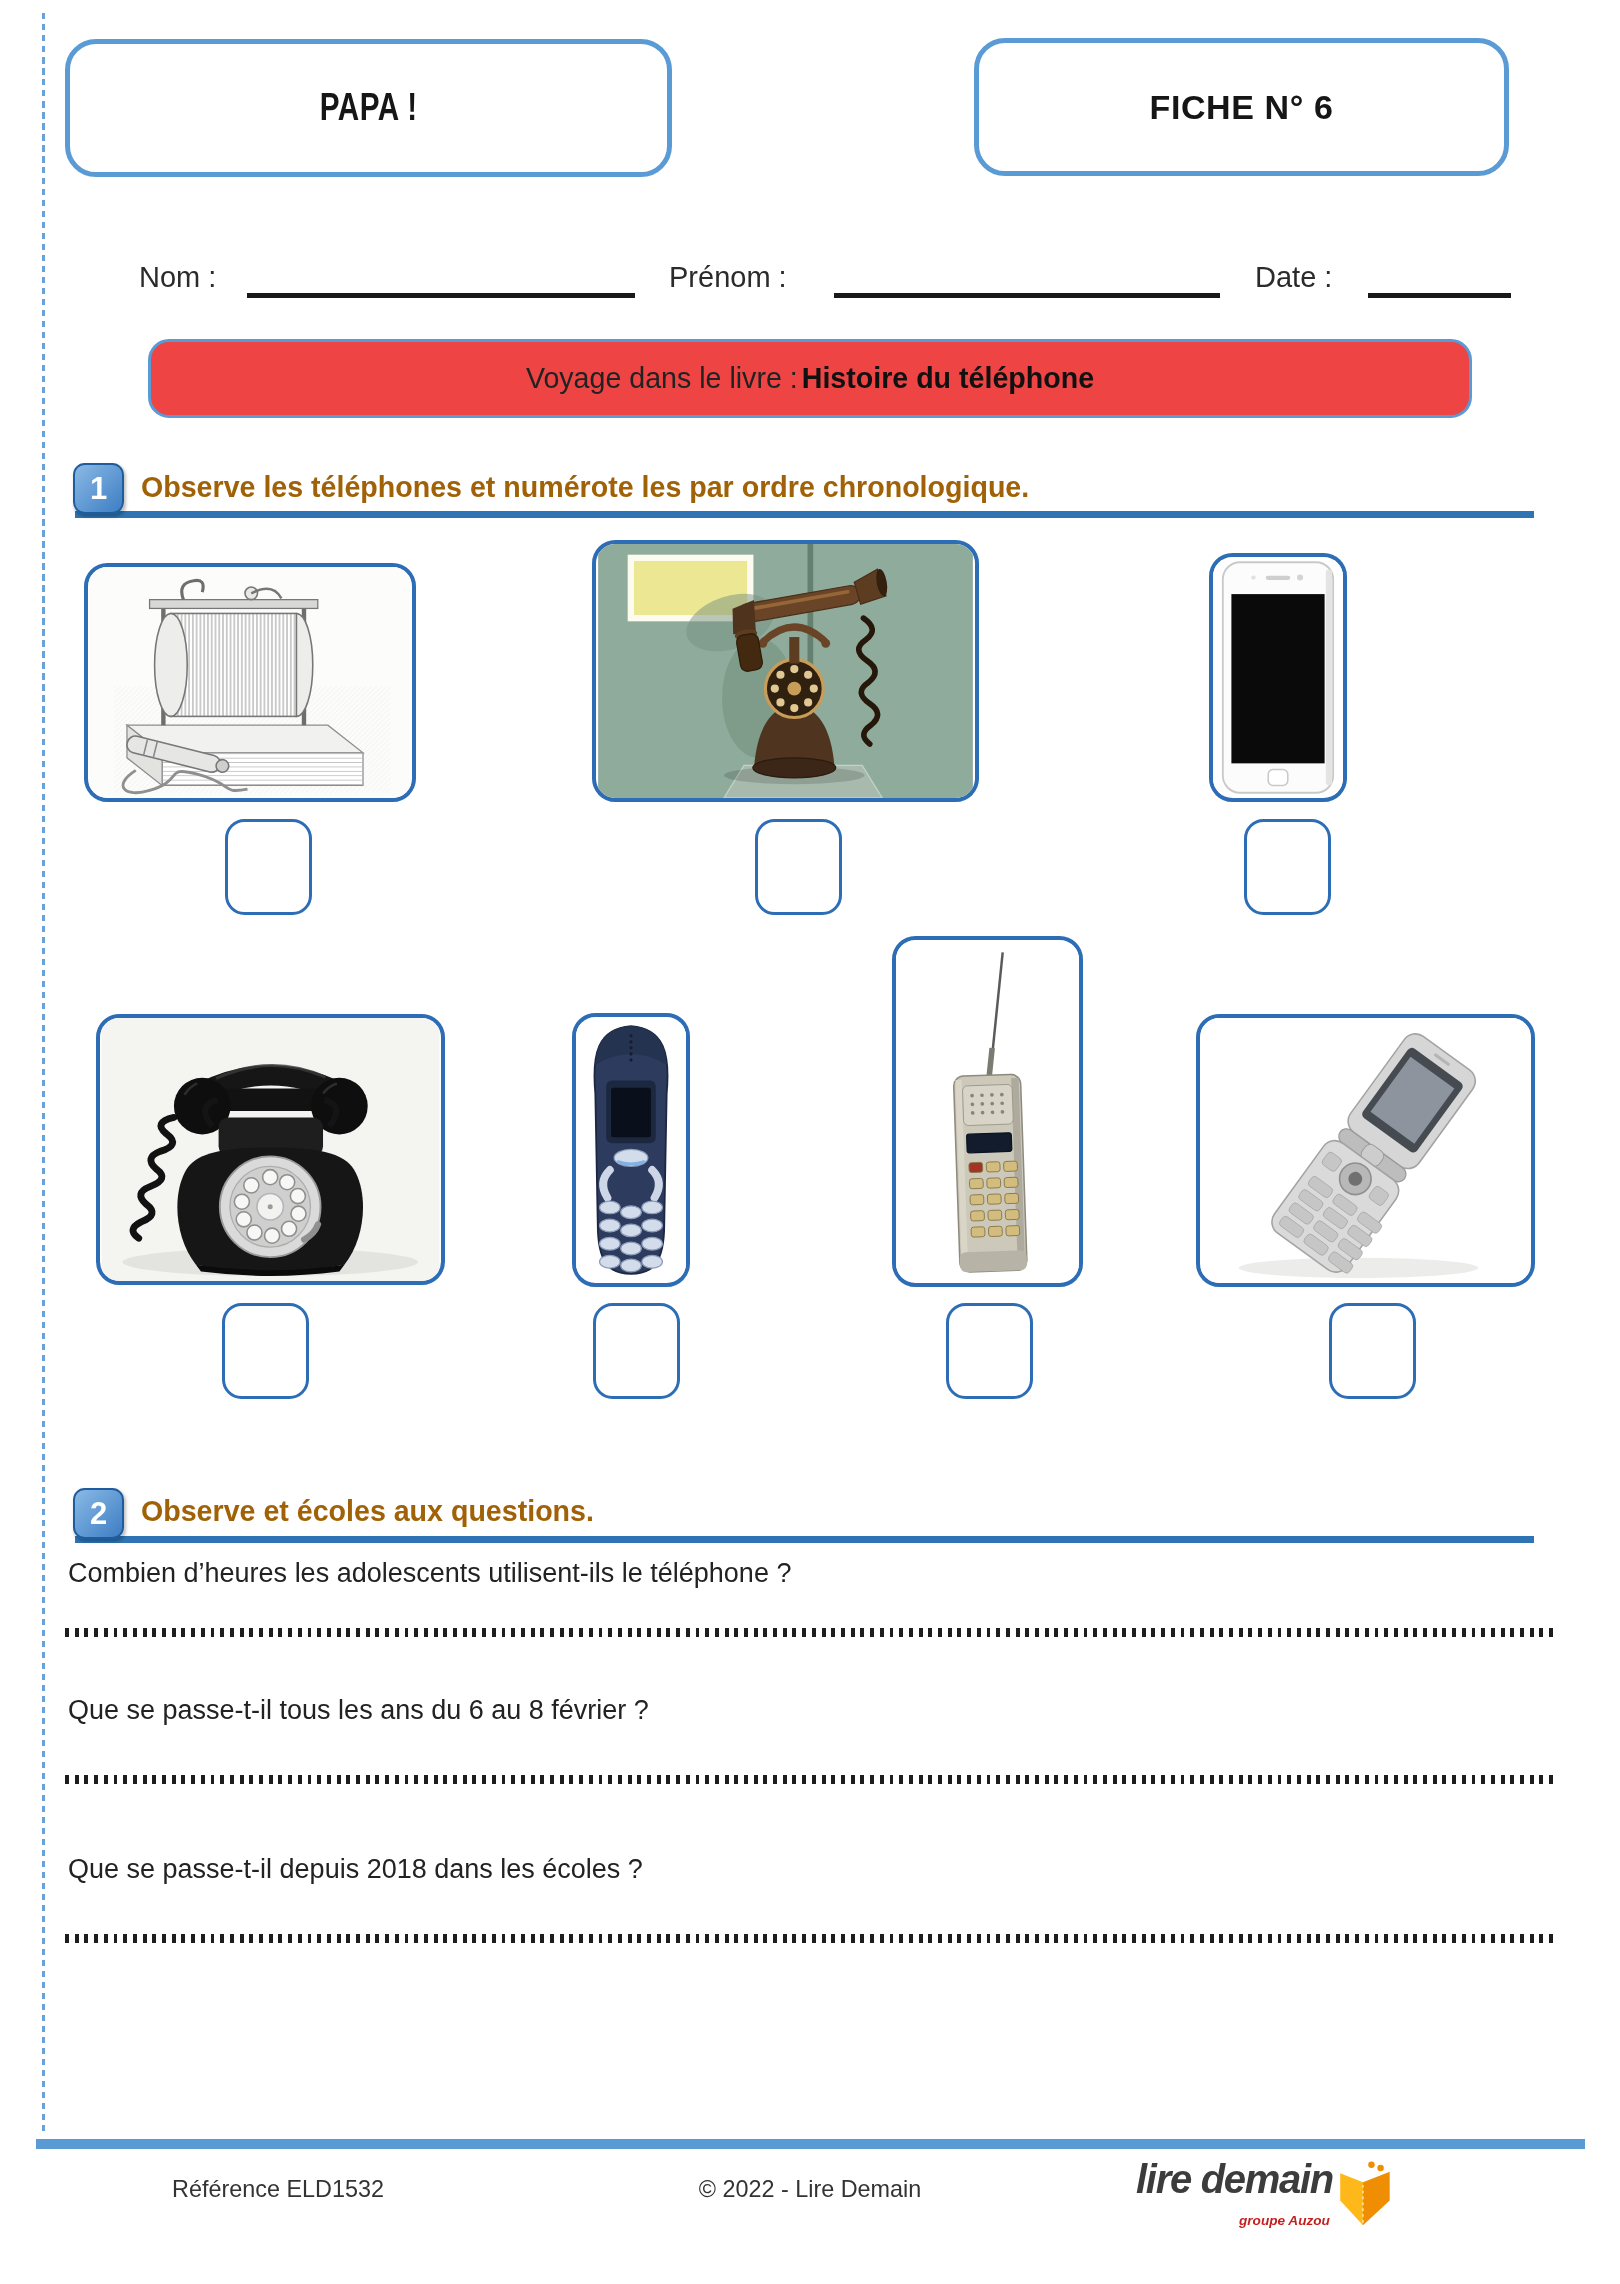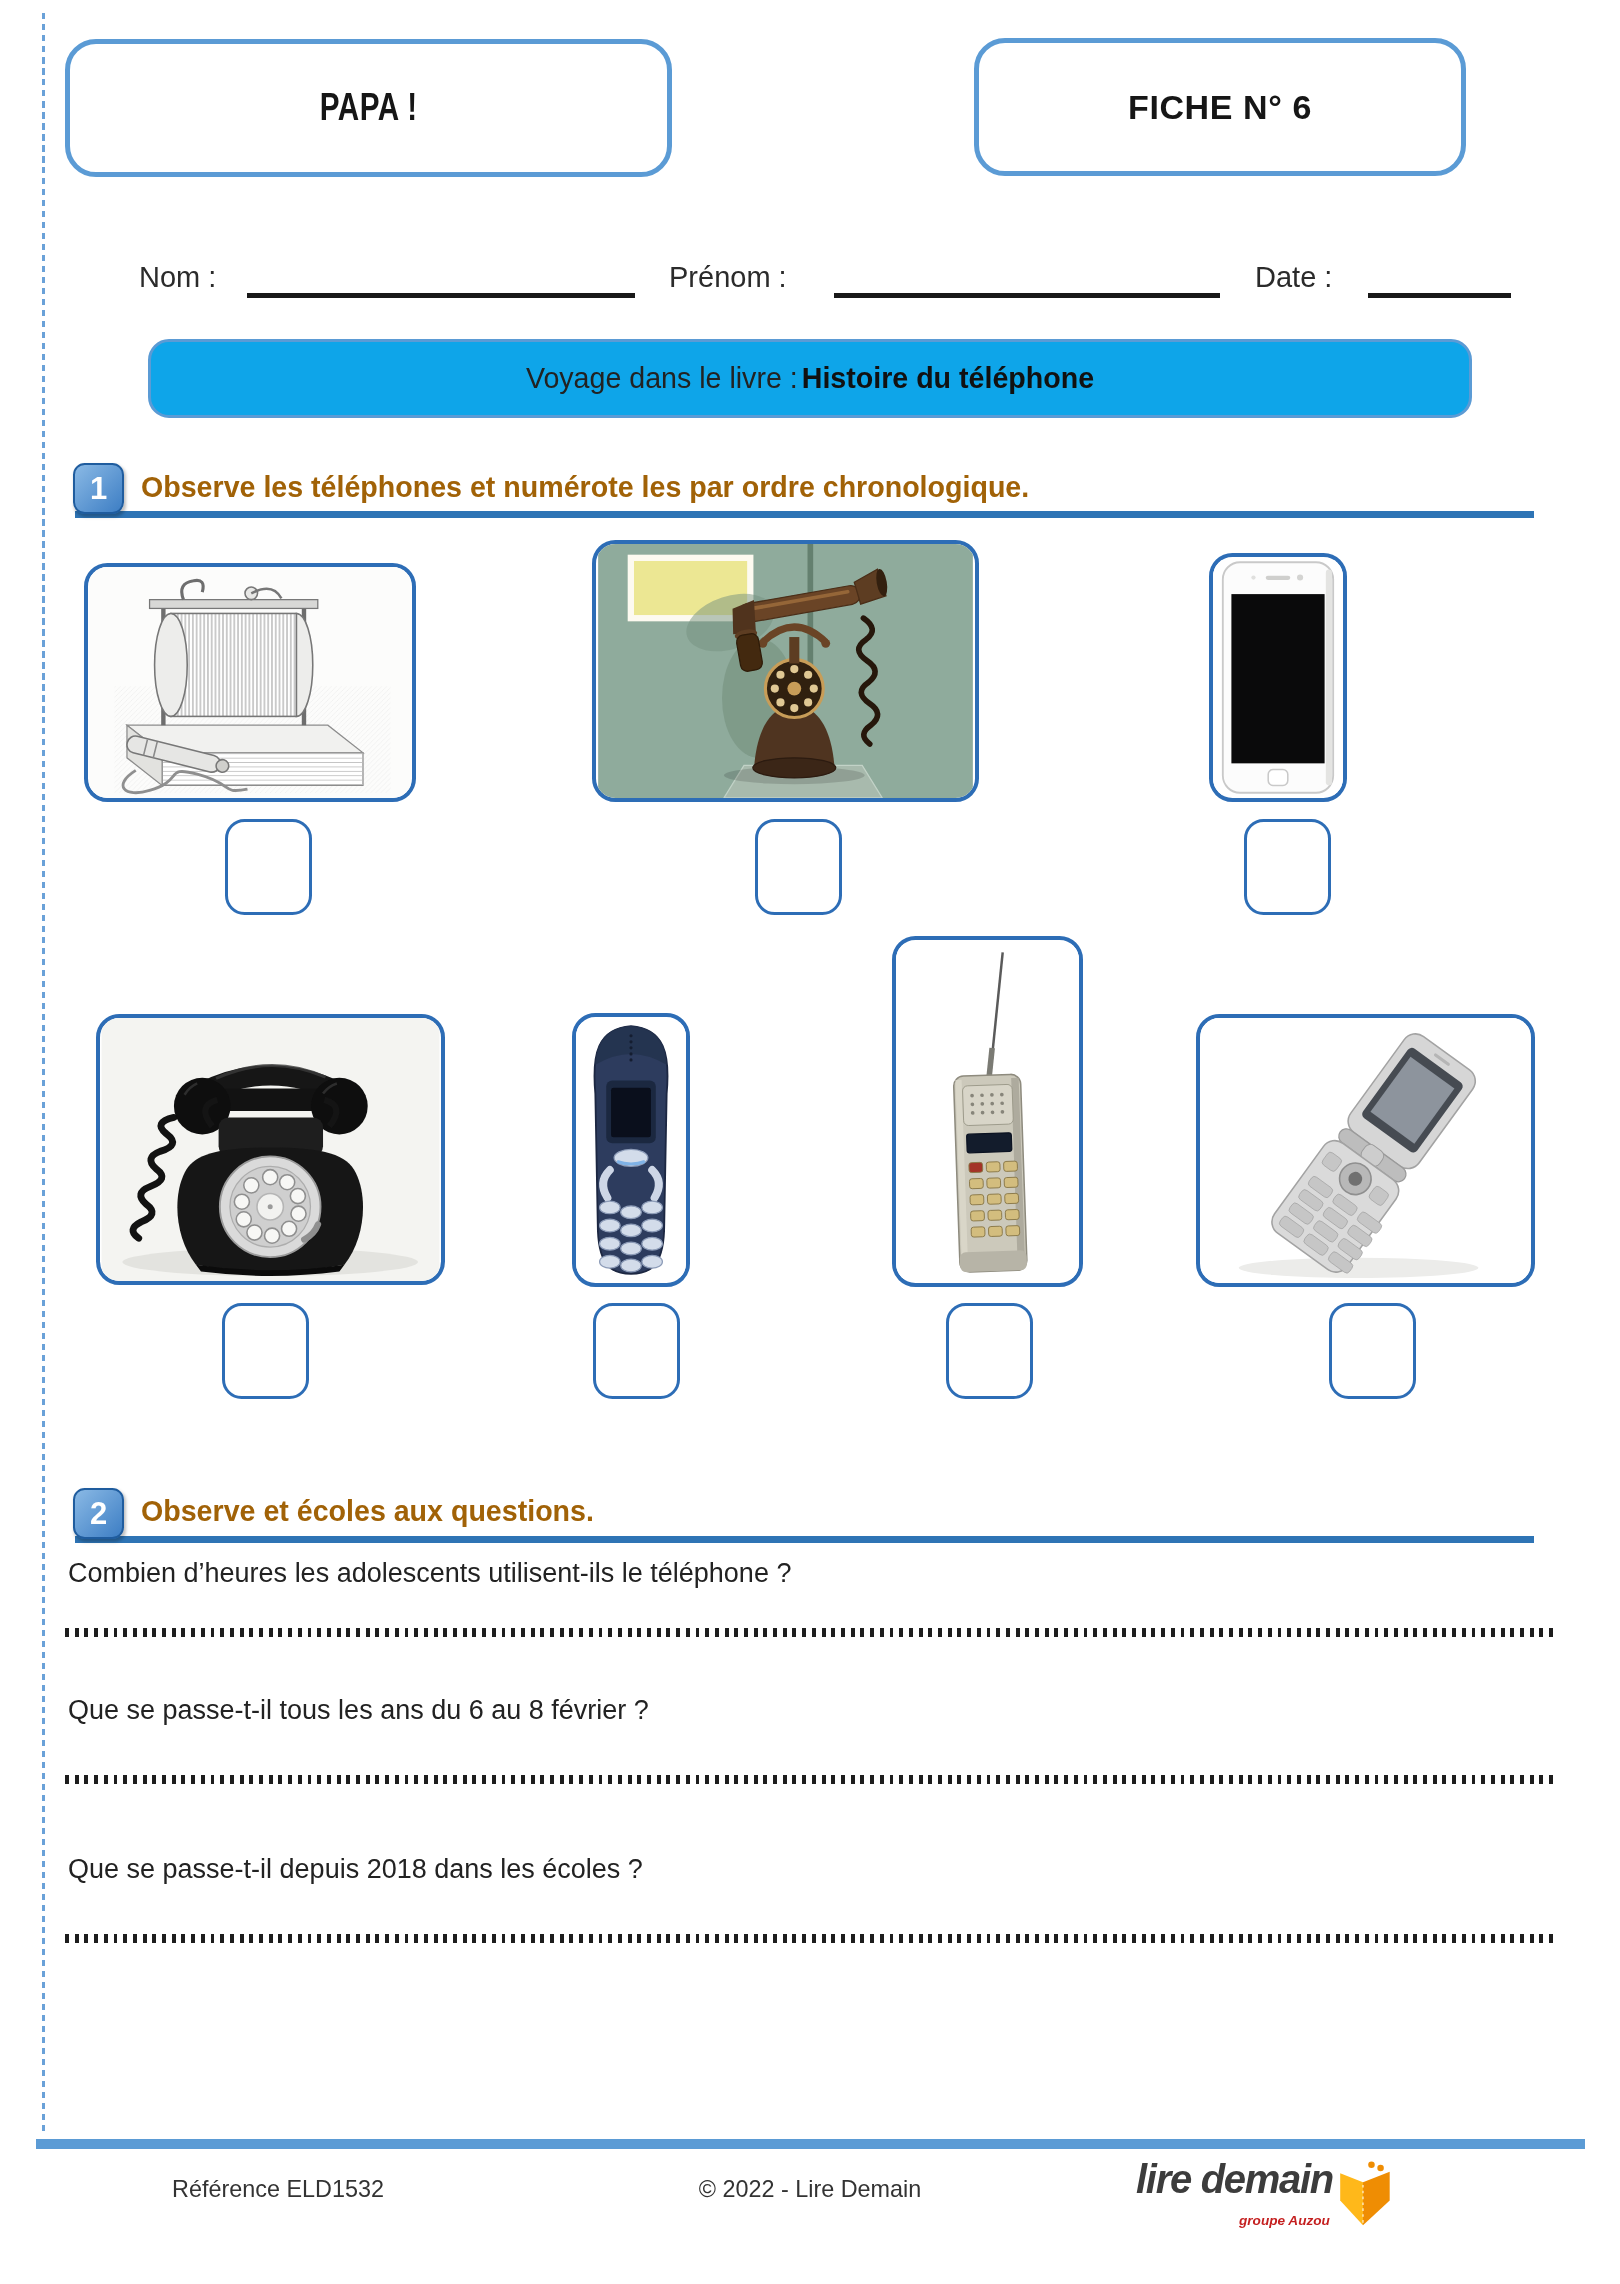--- a/index.html
+++ b/index.html
@@ -6,21 +6,21 @@
   html,body{width:1620px;height:2284px;}
   body{position:relative;background:#ffffff;font-family:"Liberation Sans","DejaVu Sans",sans-serif;color:#1c1c1c;overflow:hidden;}
   .abs{position:absolute;}
   .dashline{width:3.2px;background:repeating-linear-gradient(180deg,#6aa1d8 0 6.5px,transparent 6.5px 11px);}
   .hdrbox{border:5.2px solid #5b9bd5;border-radius:31px;background:#fff;display:flex;flex-direction:column;align-items:center;justify-content:center;text-align:center;}
   .hdr-title{font-weight:700;font-size:38px;line-height:1.2;letter-spacing:0.6px;color:#161616;white-space:nowrap;}
   .cond{display:inline-block;transform:scaleX(.78);transform-origin:50% 50%;}
   .fiche{font-weight:700;font-size:34px;color:#161616;letter-spacing:0.6px;}
   .idlabel{font-size:29px;color:#2b2b2b;white-space:nowrap;}
   .fillline{height:5.2px;background:#191919;}
-  .banner{border:3.9px solid #5b9bd5;border-radius:21px;background:#0ea5e9;display:flex;align-items:center;justify-content:center;gap:4px;font-size:28.6px;color:#222;}
+  .banner{border:3.9px solid #5b9bd5;border-radius:21px;background:#ef4444;display:flex;align-items:center;justify-content:center;gap:4px;font-size:28.6px;color:#222;}
   .banner .bold{font-weight:700;color:#111;}
   .badge{width:51px;height:51px;border-radius:11.7px;border:2.6px solid #1f5c9e;background:linear-gradient(135deg,#8ab9e5,#3d7ec4);color:#fff;font-size:31px;font-weight:700;display:flex;align-items:center;justify-content:center;z-index:3;box-shadow:1.9px 2.6px 3.2px rgba(0,0,0,.25);}
   .secline{height:6.5px;background:#2e74b5;z-index:1;}
   .sectitle{font-size:28.6px;font-weight:700;color:#a16207;white-space:nowrap;}
   .imgbox{border:4.5px solid #2d6db6;border-radius:23.4px;overflow:hidden;background:#fff;}
   .imgbox svg{display:block;width:100%;height:100%;}
   .ansbox{border:3.9px solid #2d6db6;border-radius:19.5px;background:#fff;}
   .q{font-size:27px;color:#222;white-space:nowrap;}
   .dots{height:9px;background:repeating-linear-gradient(90deg,#1d1d1d 0 3.9px,transparent 3.9px 9.7px);}
   .footbar{height:10.4px;background:#5b9bd5;}
@@ -30,21 +30,21 @@
   .logo-sub{font-size:13.6px;font-style:italic;font-weight:700;color:#c41f1f;white-space:nowrap;}
 </style>
 </head>
 <body>
 
 <div class="abs dashline" style="left:42px;top:13px;height:2122px;"></div>
 
 <div class="abs hdrbox" style="left:65px;top:39px;width:607px;height:138px;">
   <div class="hdr-title"><span class="cond">PAPA !</span></div>
 </div>
-<div class="abs hdrbox" style="left:974px;top:38px;width:492px;height:138px;">
+<div class="abs hdrbox" style="left:974px;top:38px;width:535px;height:138px;">
   <div class="fiche">FICHE N° 6</div>
 </div>
 
 <div class="abs idlabel" style="left:139px;top:261px;">Nom :</div>
 <div class="abs fillline" style="left:247px;top:293px;width:388px;"></div>
 <div class="abs idlabel" style="left:669px;top:261px;">Prénom :</div>
 <div class="abs fillline" style="left:834px;top:293px;width:386px;"></div>
 <div class="abs idlabel" style="left:1255px;top:261px;">Date :</div>
 <div class="abs fillline" style="left:1368px;top:293px;width:143px;"></div>
 

